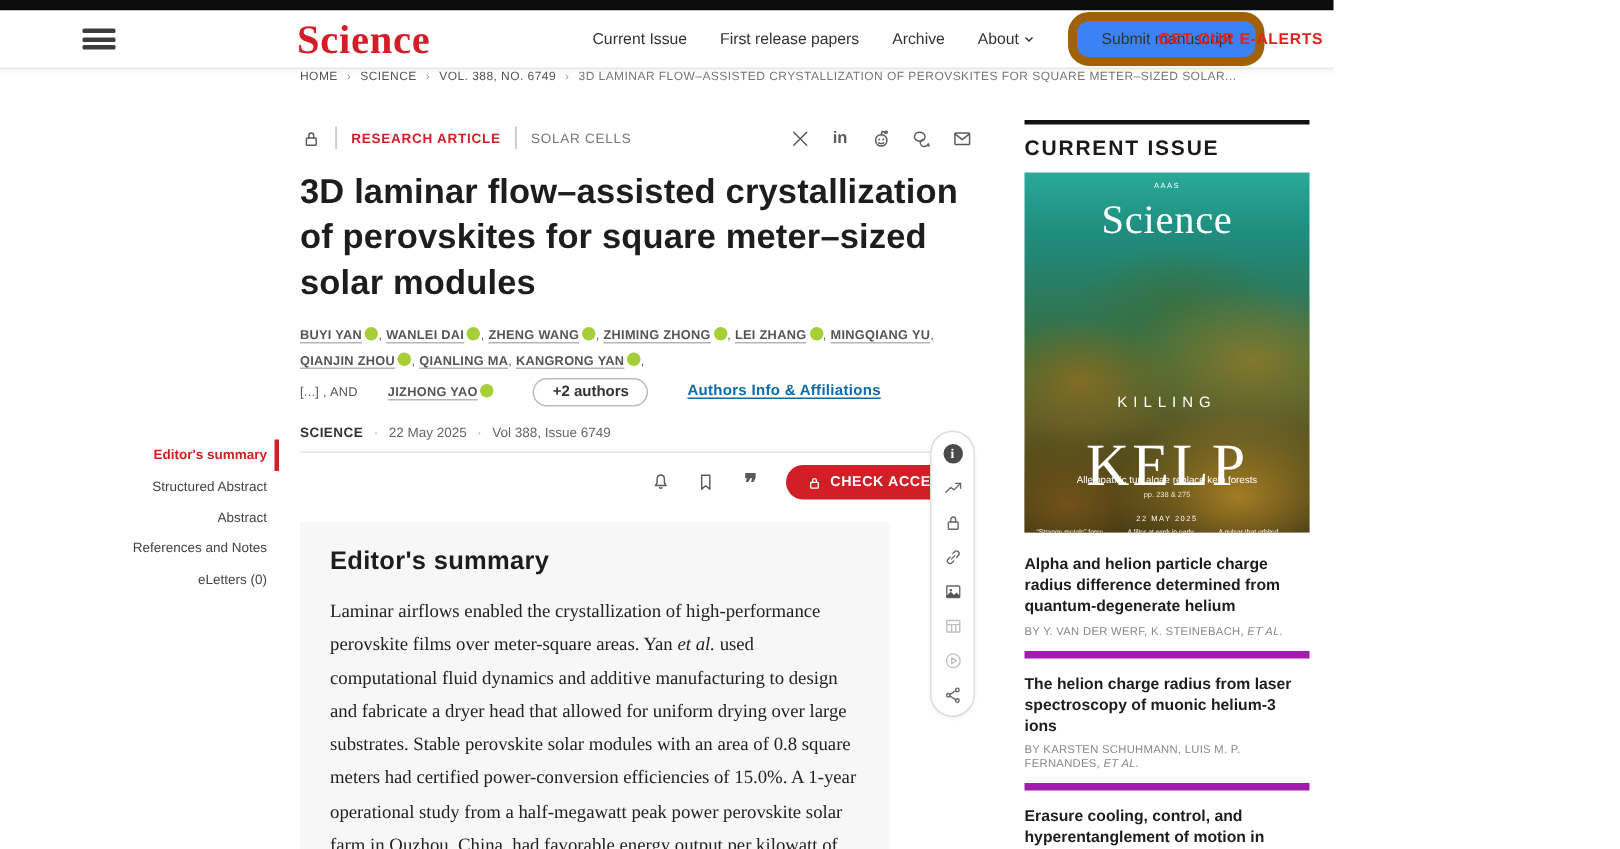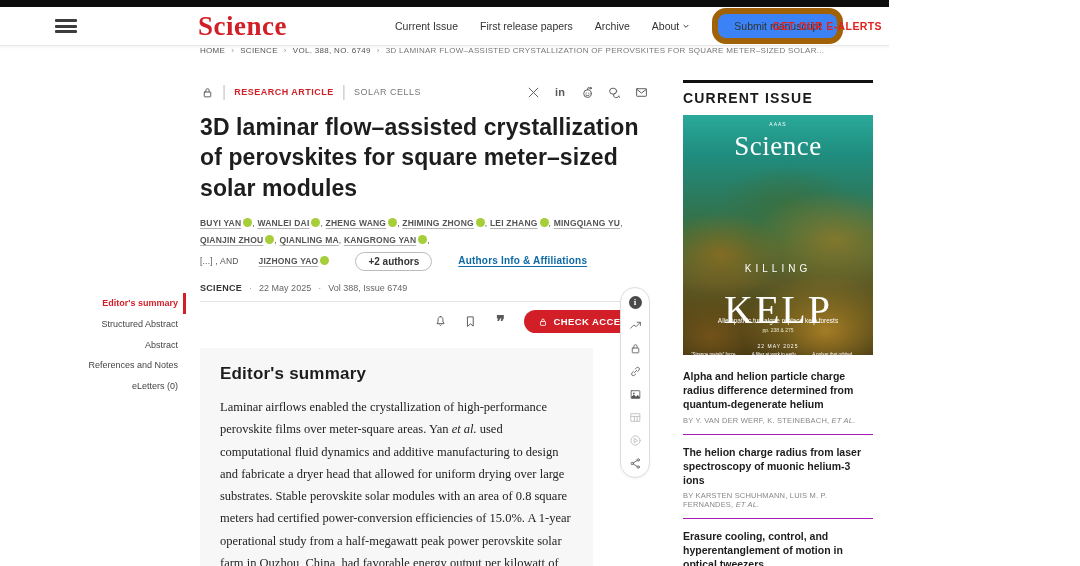--- a/index.html
+++ b/index.html
@@ -94,21 +94,21 @@
   .cover-aaas { position:absolute; top:6px; width:100%; text-align:center; font-size:5px; color:#fff; letter-spacing:1px; }
   .cover-kicker { position:absolute; top:148px; width:100%; text-align:center; font-size:10px; color:#fff; letter-spacing:4px; }
   .cover-kelp { position:absolute; top:173px; width:100%; text-align:center; font-family:"Liberation Serif", serif; font-size:40px; color:#fff; letter-spacing:2px; line-height:1.1; }
   .cover-tagline { position:absolute; top:202px; width:100%; text-align:center; font-size:6.5px; color:#fff; }
   .cover-pages { position:absolute; top:212px; width:100%; text-align:center; font-size:5px; color:#e8e8c8; }
   .cover-date { position:absolute; top:228px; width:100%; text-align:center; font-size:5px; color:#fff; letter-spacing:1px; }
   .cover-teasers { position:absolute; top:237px; left:8px; right:8px; display:flex; gap:8px; }
   .cover-teasers div { flex:1; font-size:4.5px; color:#fff; line-height:1.3; }
 
   .sb-articles { margin-top:12px; }
-  .sb-item { padding:10px 0 9px 0; border-bottom:1px solid #a21caf; }
+  .sb-item { padding:10px 0 9px 0; border-bottom:5px solid #a21caf; }
   .sb-item:first-child { padding-top:2px; }
   .sb-item:last-child { border-bottom:none; }
   .sb-title { font-size:10.5px; font-weight:700; color:#1d1d1d; line-height:1.35; cursor:pointer; }
   .sb-byline { margin-top:4px; font-size:7.5px; color:#888; letter-spacing:.2px; text-transform:uppercase; }
   .sb-byline .it { font-style:italic; }
 </style>
 </head>
 <body>
 
 <div id="page">

